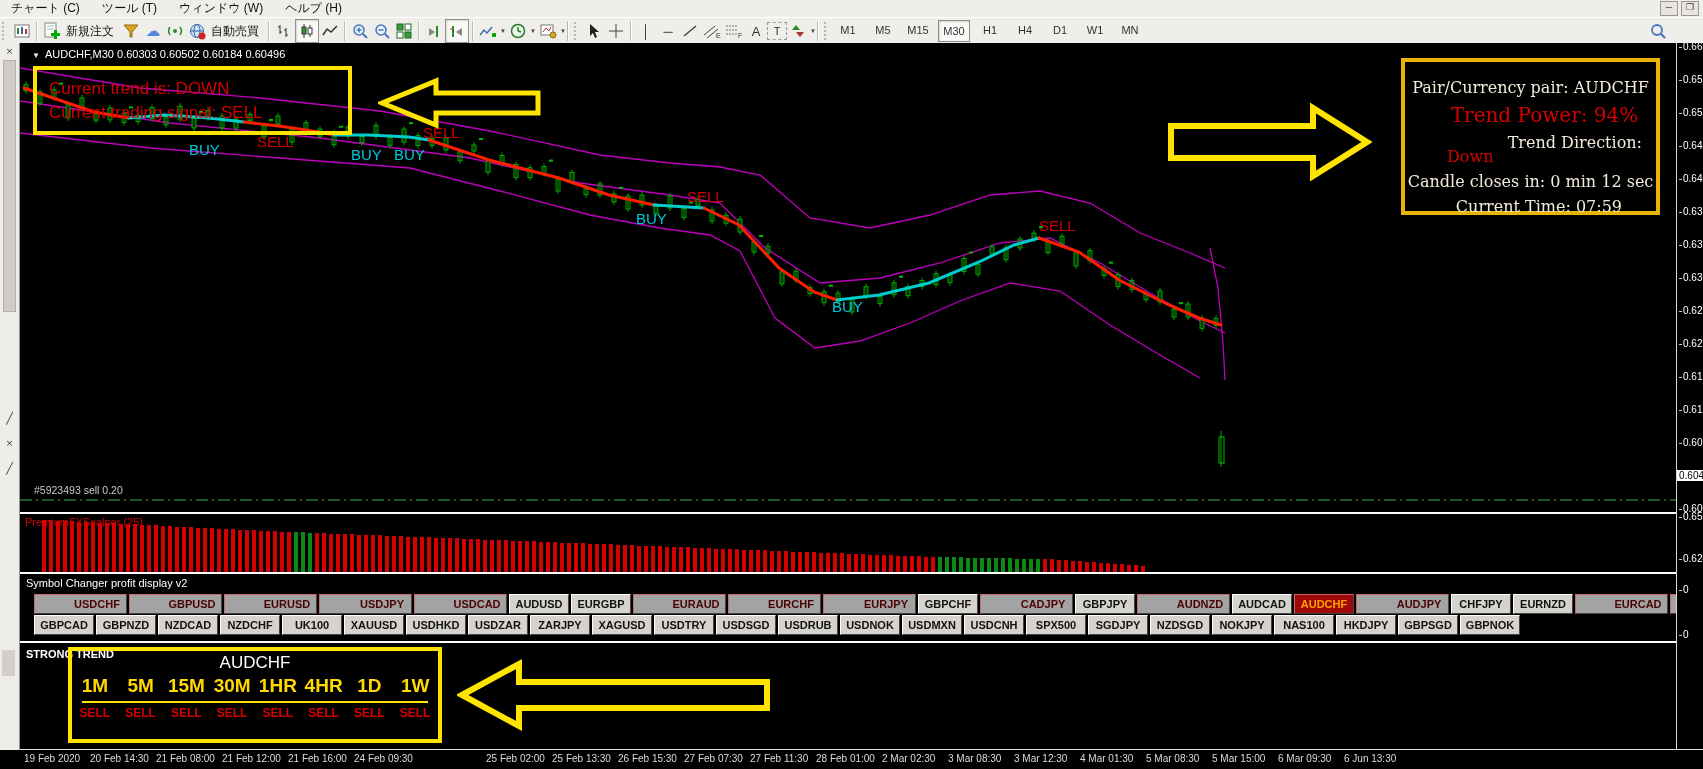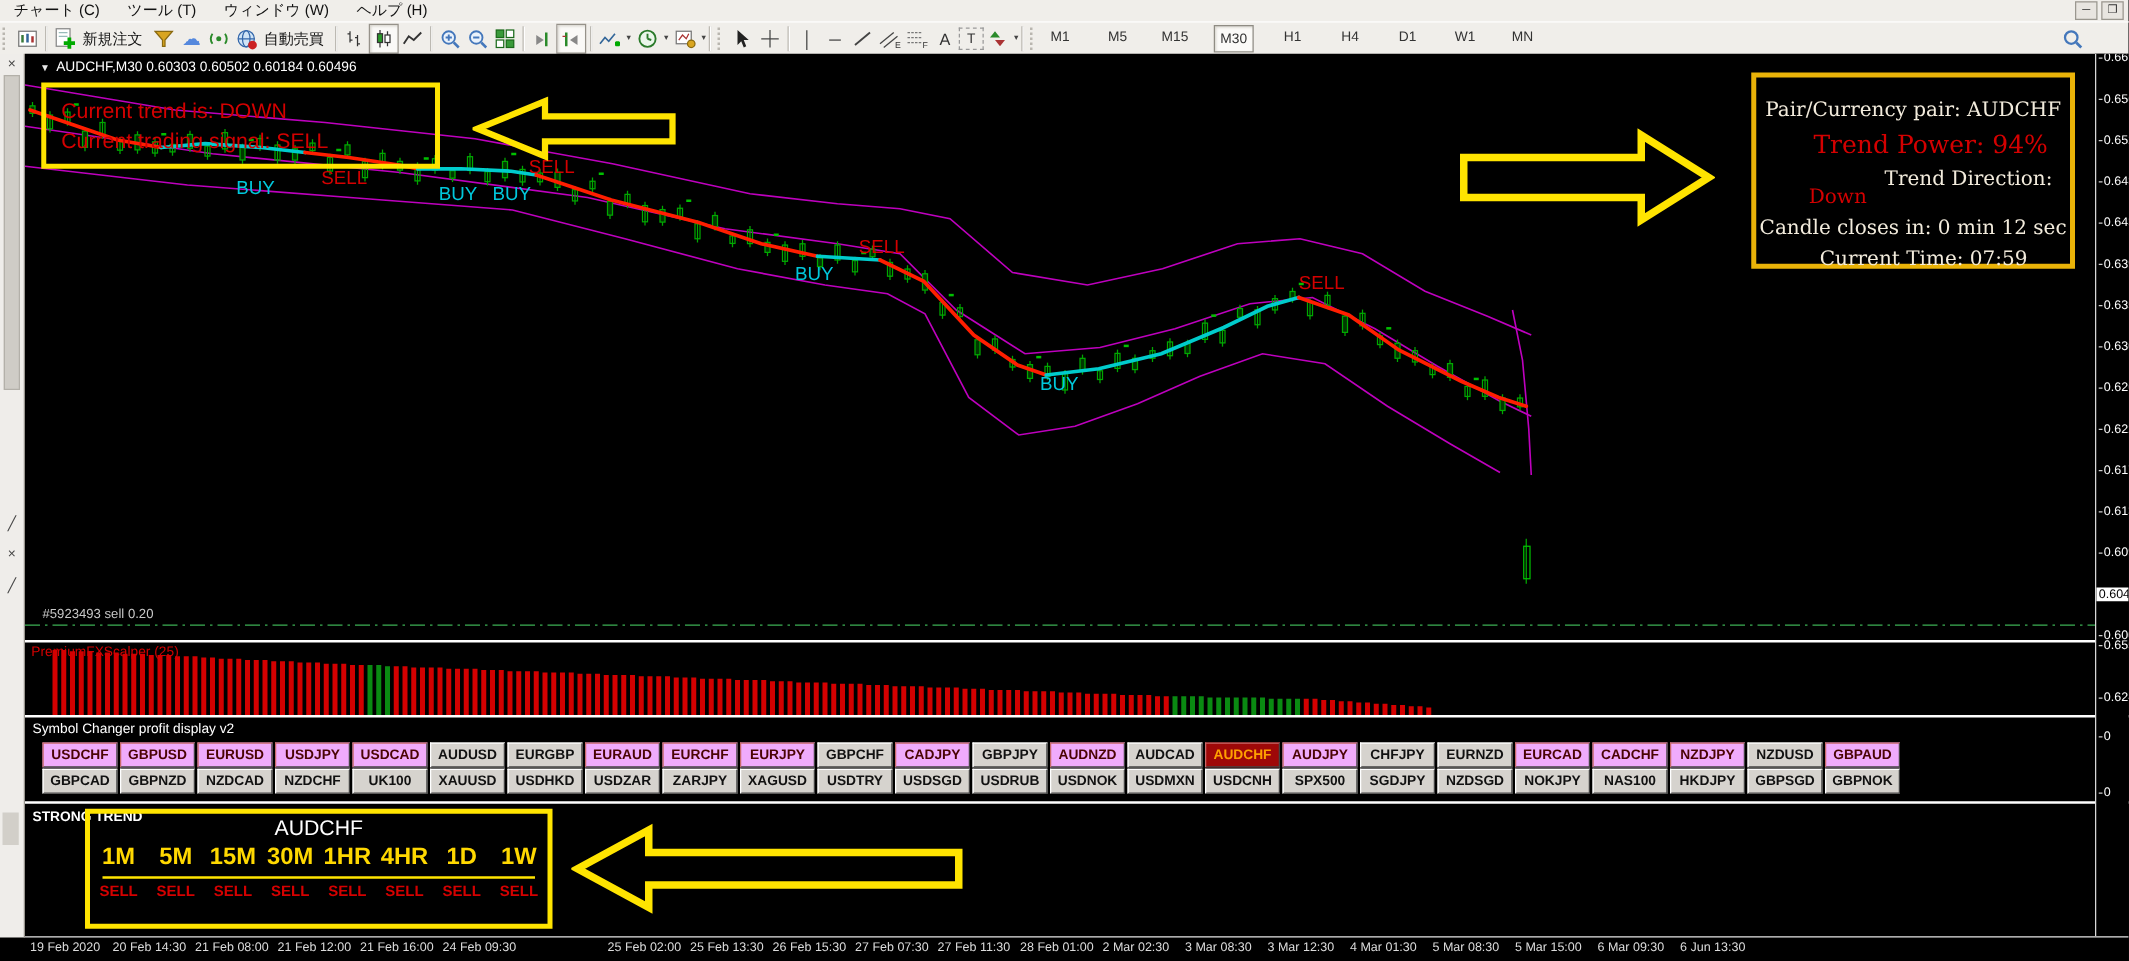--- a/index.html
+++ b/index.html
@@ -59,21 +59,21 @@
   .ind-label{position:absolute;left:5px;top:2px;color:#D40000;font-size:11px;z-index:3;}
   .bar{position:absolute;bottom:0;width:4px;}
   
   .pane-sym{position:absolute;left:0;top:529px;width:1683px;height:68px;border-top:2px solid #fff;
     box-sizing:border-box;background:#000;overflow:hidden;}
   .sym-title{position:absolute;left:6px;top:3px;color:#fff;font-size:11px;}
   .sym-row{position:absolute;left:14px;display:flex;}
   .sym-btn{width:58px;height:18px;margin-right:2px;background:#D6D3CE;color:#111;font-size:11px;
     font-weight:bold;text-align:center;line-height:18px;border:1px solid #444;
     border-top-color:#fff;border-left-color:#fff;box-shadow:1px 1px 0 #000;}
-  .sym-btn.red{background:#f0abfc;color:#4A0303;border-top-color:#c96a6a;border-left-color:#c96a6a;}
+  .sym-btn.red{background:#a3a3a3;color:#4A0303;border-top-color:#c96a6a;border-left-color:#c96a6a;padding-left:33px;}
   .sym-btn.active{background:#9E0808;color:#FFA000;border-top-color:#c96a6a;border-left-color:#c96a6a;}
   
   .pane-trend{position:absolute;left:0;top:598px;width:1683px;height:107px;border-top:2px solid #fff;
     box-sizing:border-box;background:#000;overflow:hidden;}
   .trend-label{position:absolute;left:6px;top:5px;color:#fff;font-size:11px;font-weight:bold;}
   .trend-box{position:absolute;left:48px;top:4px;width:374px;height:96px;border:4px solid #FFE400;box-sizing:border-box;}
   .trend-pair{text-align:center;color:#fff;font-size:17px;margin-top:2px;}
   .trend-row{display:grid;grid-template-columns:repeat(8,1fr);text-align:center;}
   .trend-tf{color:#FFD800;font-size:19px;font-weight:bold;margin-top:2px;}
   .trend-hr{height:0;border-top:2px solid #FFE400;margin:4px 10px 3px 10px;}
@@ -276,21 +276,21 @@
     <div class="tbtn" style="border:1px dashed #999;width:18px;height:16px;font-size:11px;color:#333;">T</div>
     <div class="tbtn">
       <svg width="16" height="16">
           <polygon points="4,2 8,7 0,7" fill="#2a8a2a" transform="translate(2,0)"></polygon>
           <polygon points="4,14 8,9 0,9" fill="#aa3333" transform="translate(6,0)"></polygon>
         </svg>
       <span class="caret">▼</span>
     </div>
     <div class="tsep" style="margin-left:8px;"></div>
     <div class="grip"></div>
-    <div style="display:flex;gap:16px;">
+    <div style="display:flex;gap:5px;">
         <div class="tf-btn">M1</div>
         <div class="tf-btn">M5</div>
         <div class="tf-btn">M15</div>
         <div class="tf-btn active">M30</div>
         <div class="tf-btn">H1</div>
         <div class="tf-btn">H4</div>
         <div class="tf-btn">D1</div>
         <div class="tf-btn">W1</div>
         <div class="tf-btn">MN</div>
       </div>

